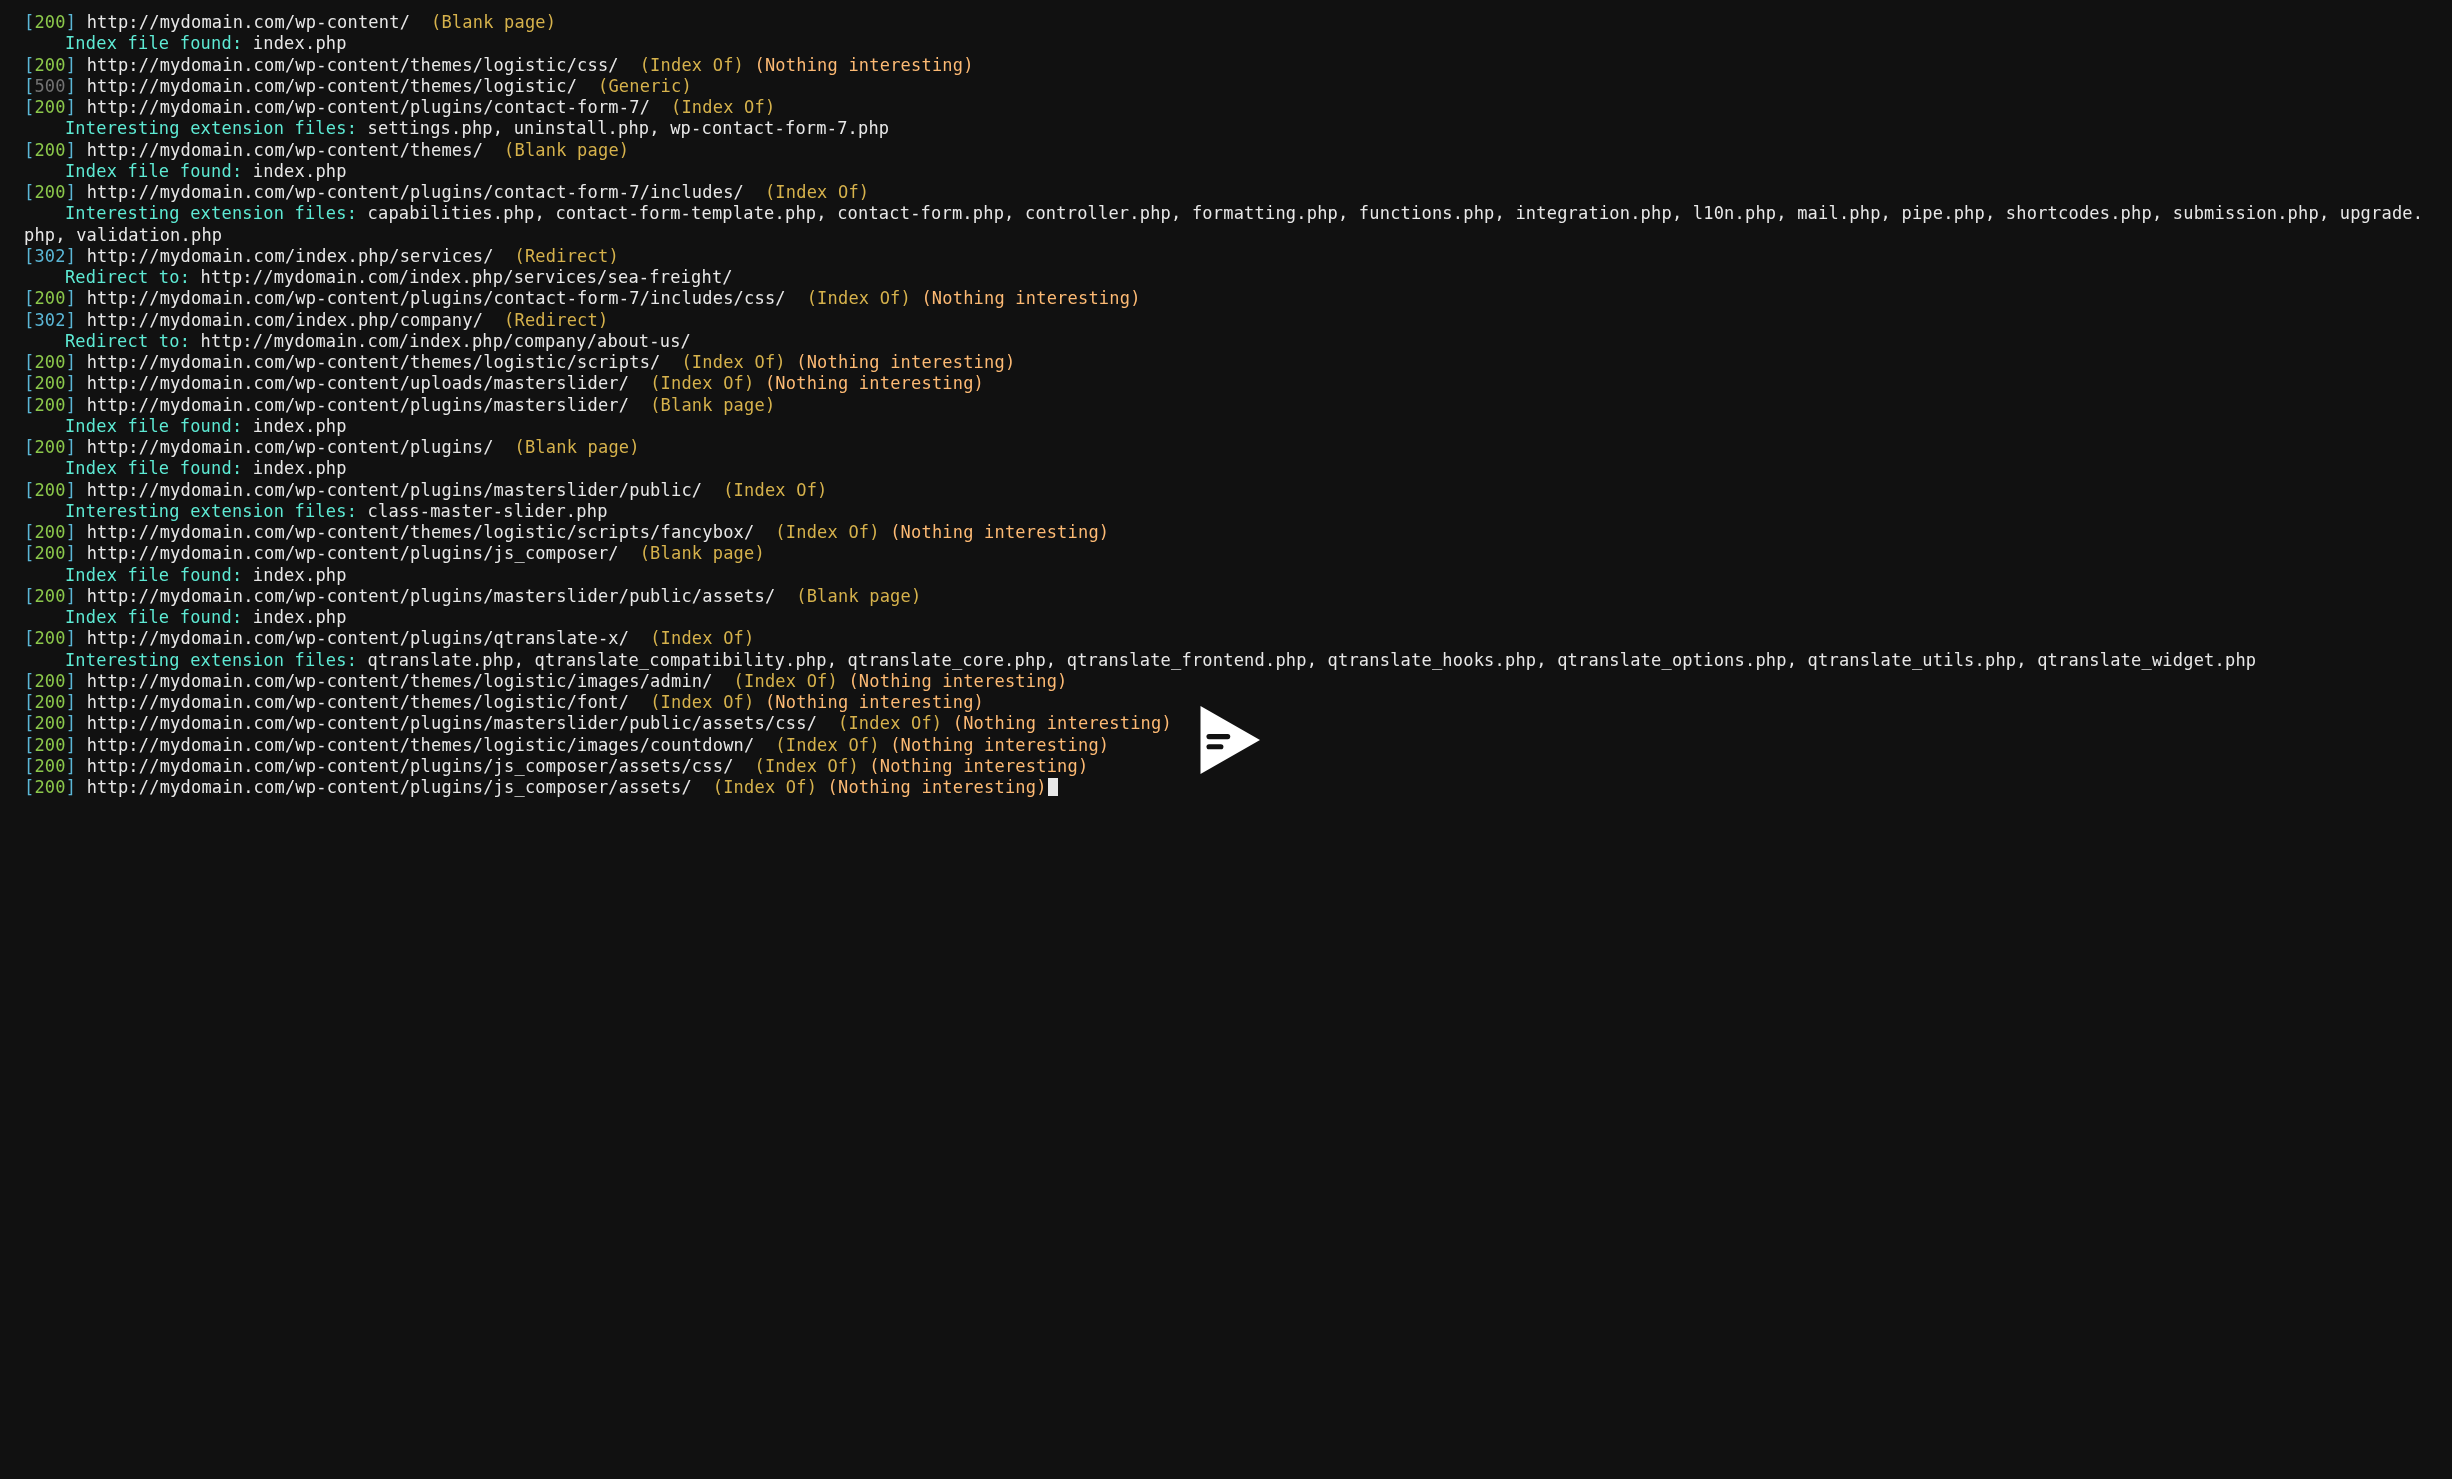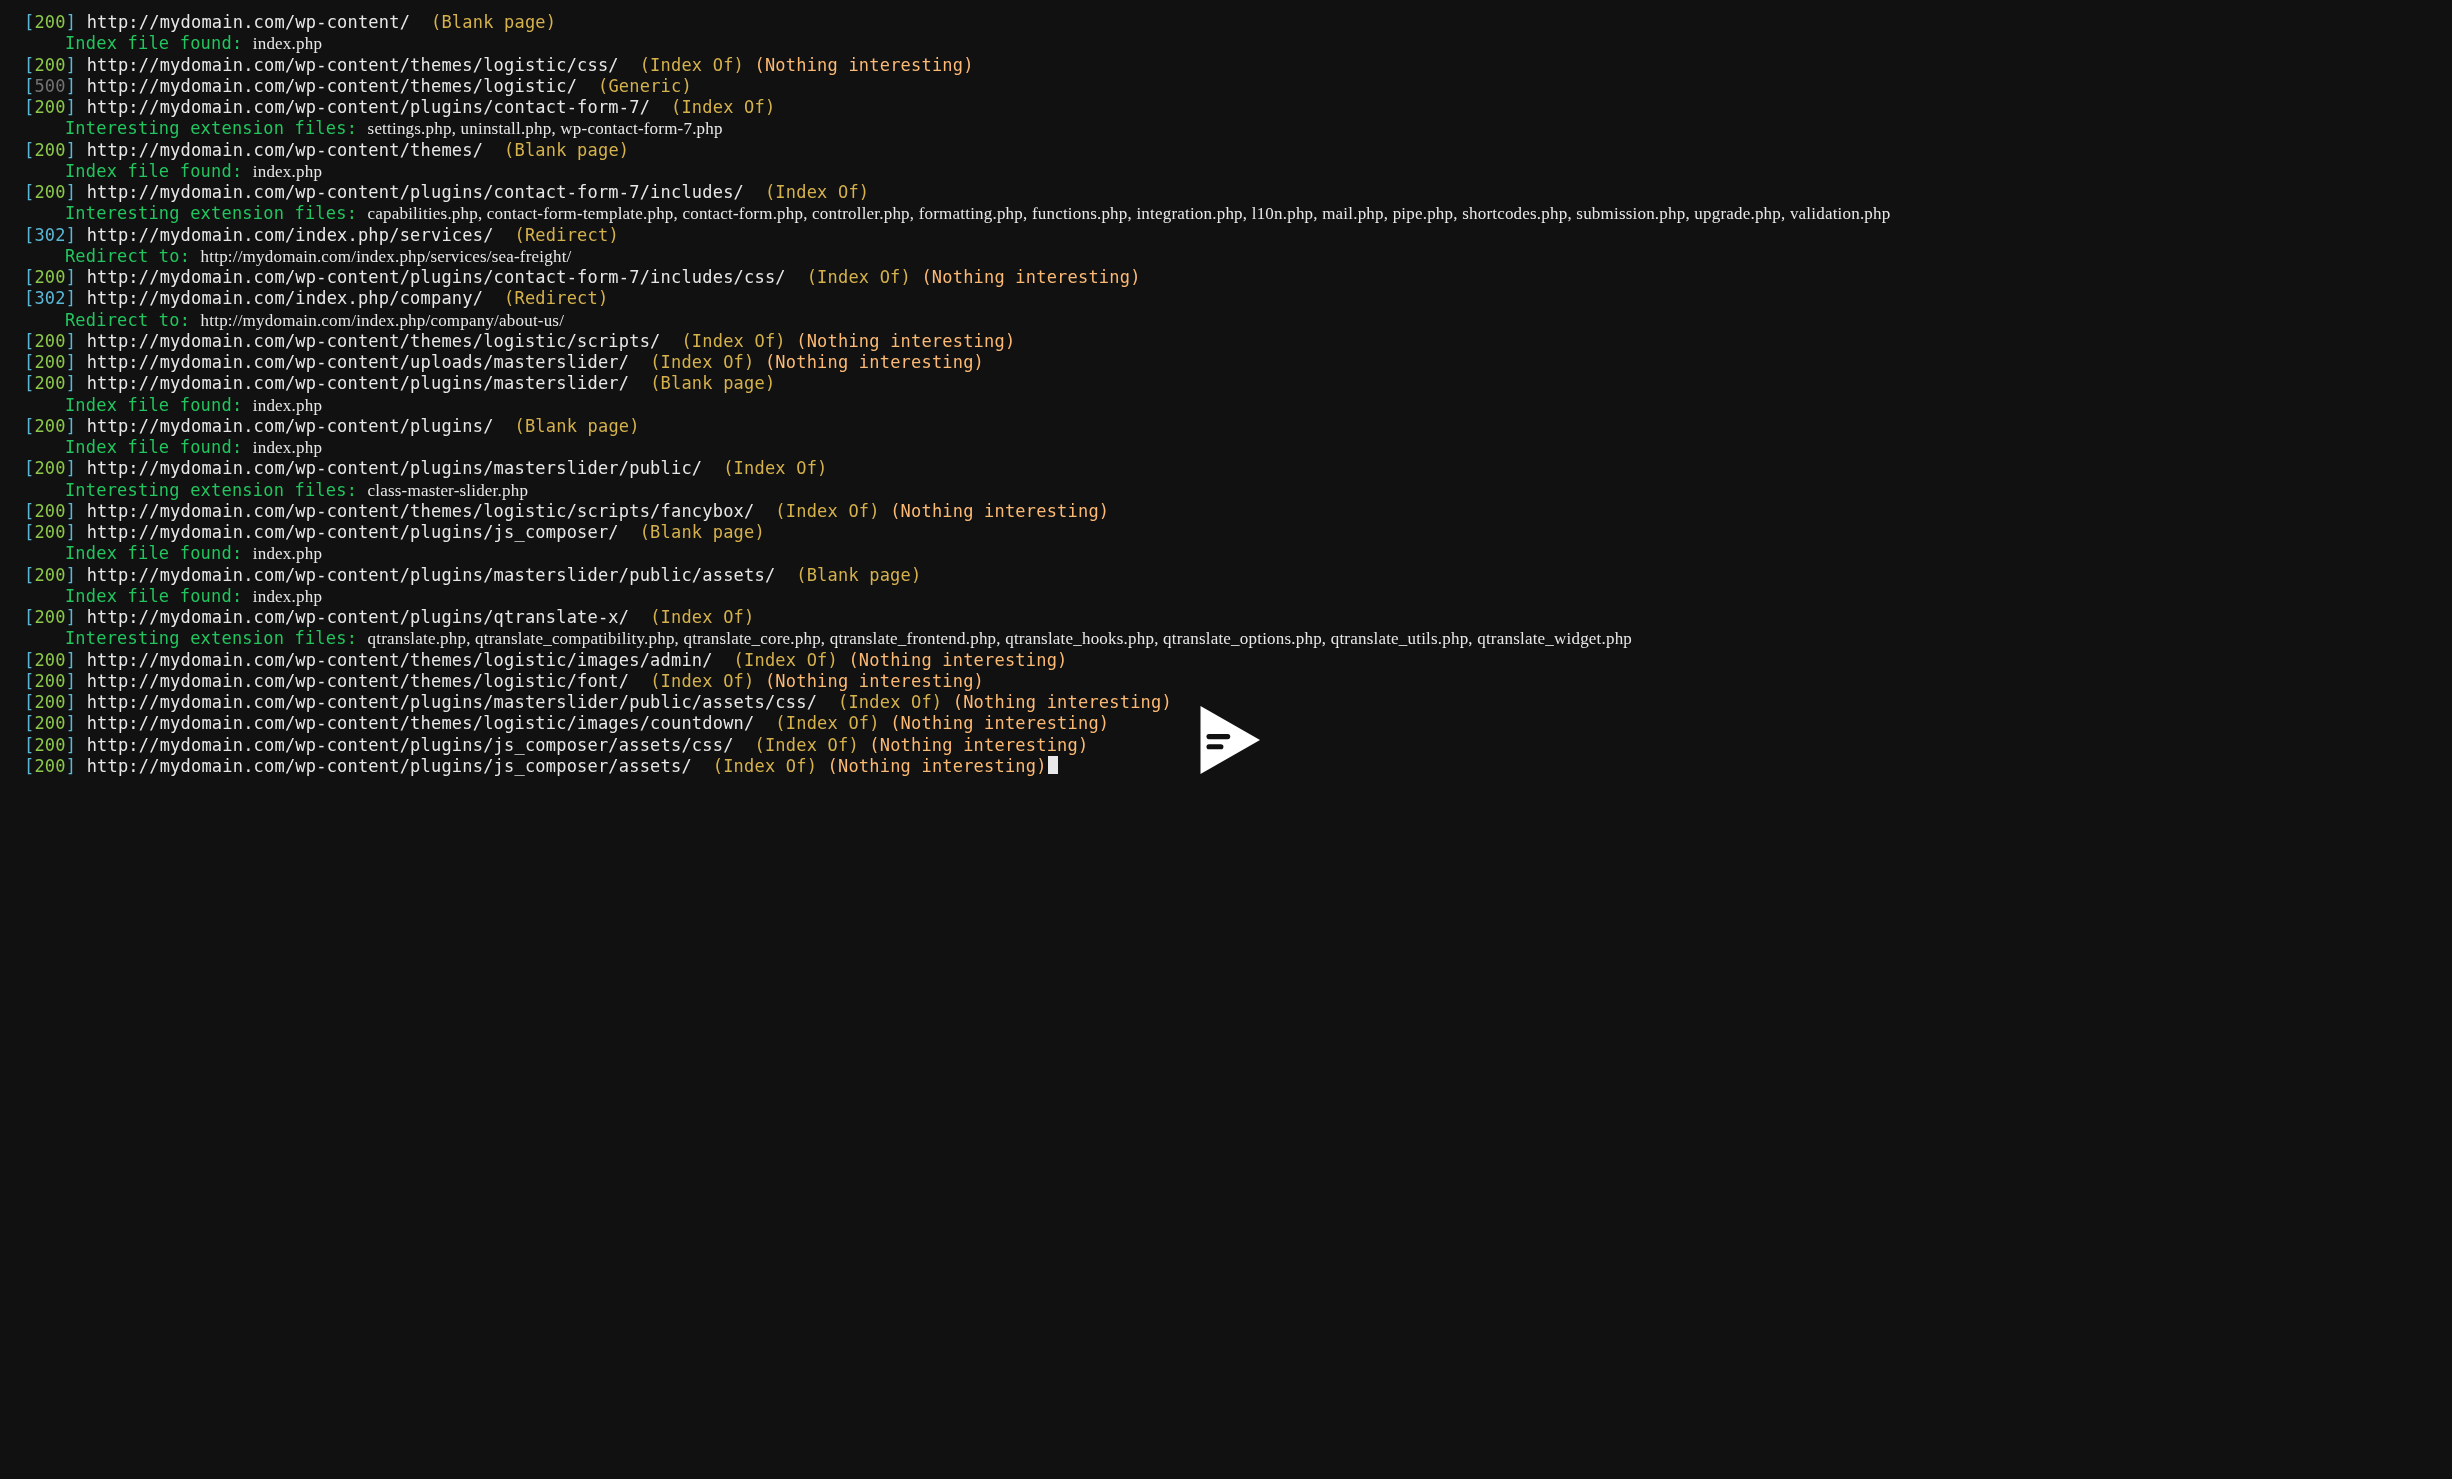--- a/index.html
+++ b/index.html
@@ -17,22 +17,22 @@
     white-space: pre-wrap;
     word-break: break-all;
   }
   .bracket { color: #5bb7d6; }
   .code-200 { color: #8cc84b; }
   .code-302 { color: #5bb7d6; margin-top: 38px; }
   .code-500 { color: #737373; }
   .url { color: #e8e8e8; }
   .tag-yellow { color: #d6b24c; }
   .tag-gray { color: #fdba74; }
-  .sub-label { color: #22c55e; }
-  .sub-value { color: #e8e8e8; font-family: Liberation Serif, serif; }
+  .sub-label { color: #5eead4; }
+  .sub-value { color: #e8e8e8; }
   .indent { display:inline-block; width: 4ch; }
   .line { display:block; }
   .cursor {
     display:inline-block;
     width: 0.6em;
     height: 1.05em;
     background: #e8e8e8;
     vertical-align: -0.15em;
     margin-left: 1px;
   }

